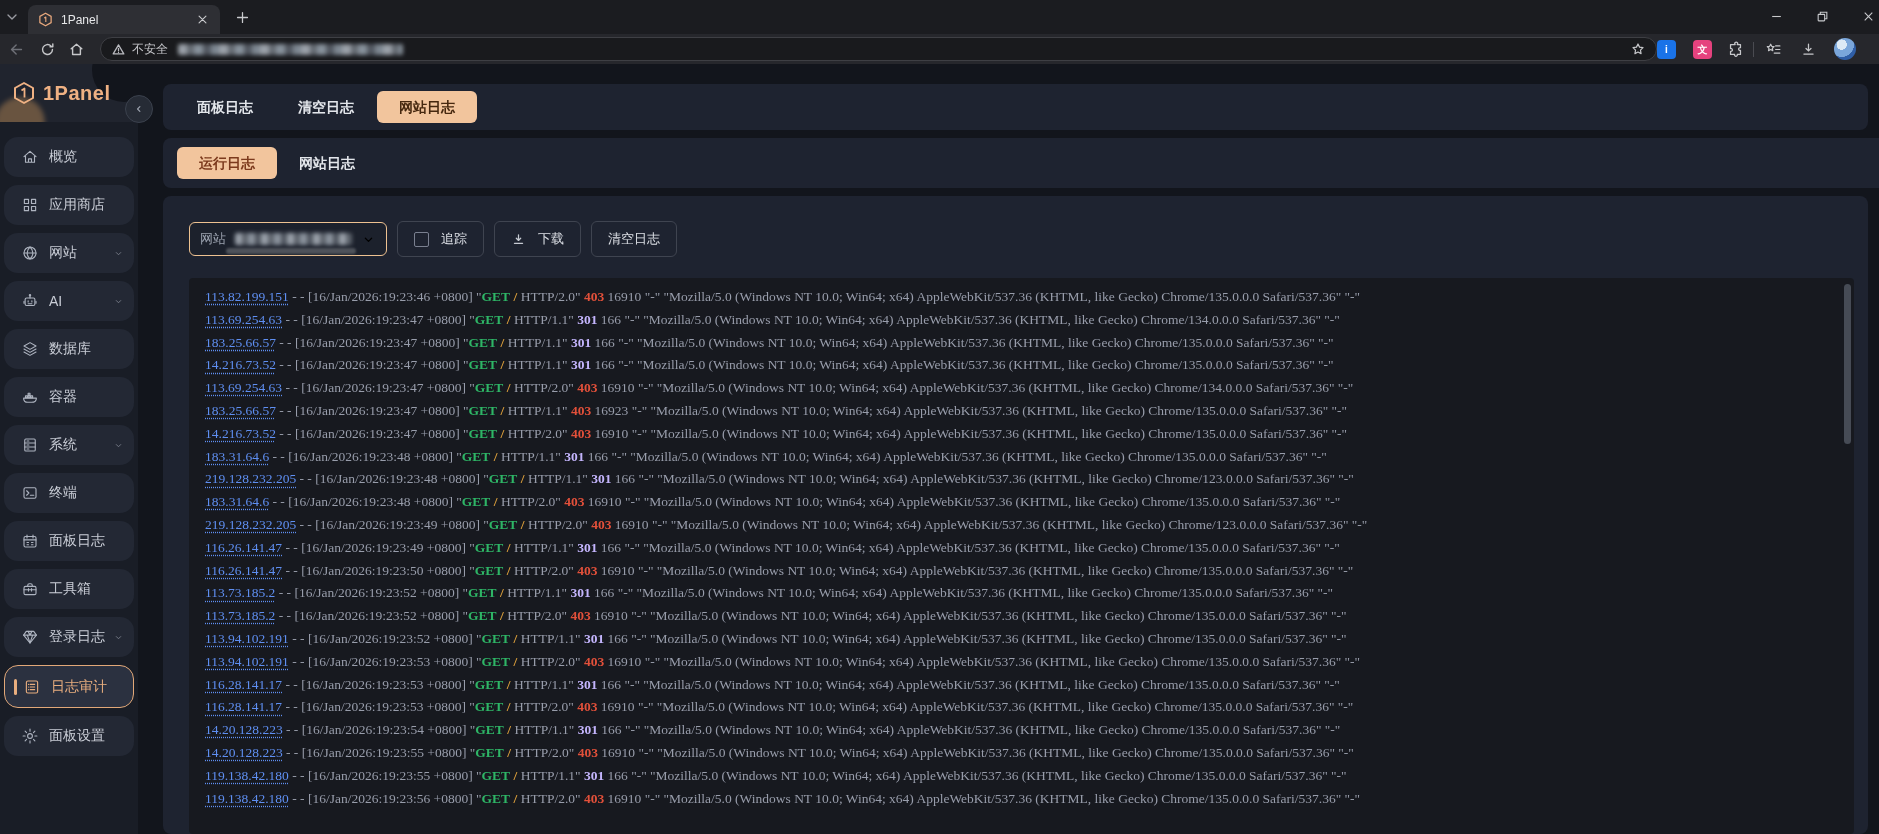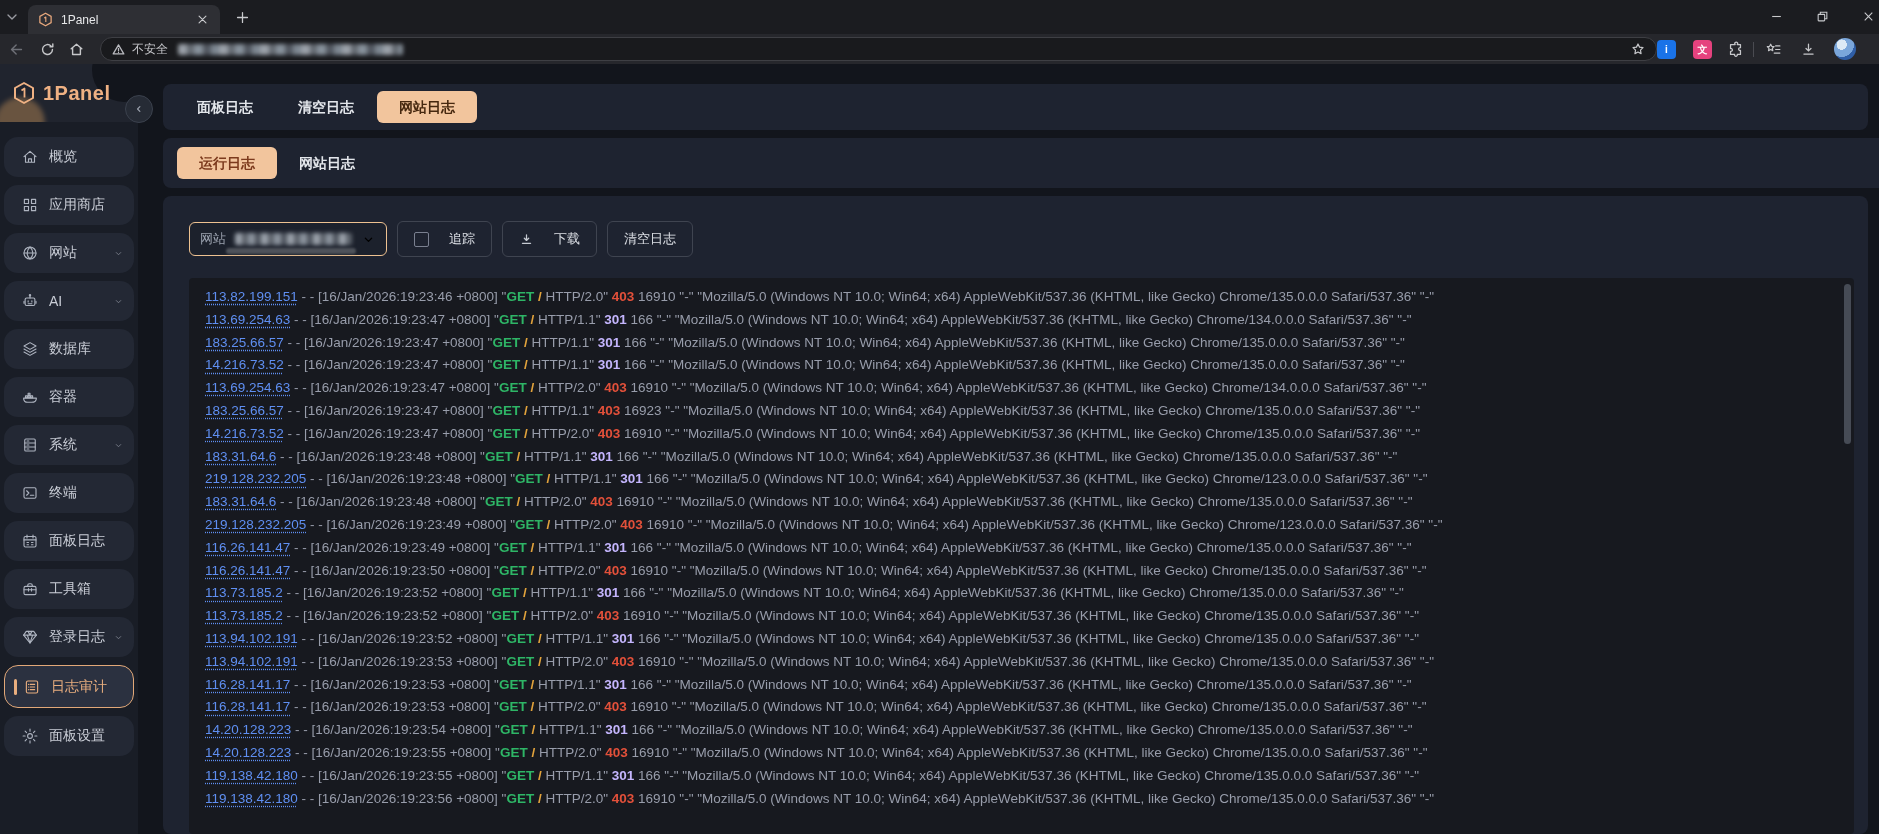--- a/index.html
+++ b/index.html
@@ -77,27 +77,27 @@
   .select-label{color:#9ca3b0;font-size:13px;margin-right:9px;white-space:nowrap}
   .site-redacted{flex:1;height:12px;border-radius:2px;margin-right:9px;
       background:repeating-linear-gradient(90deg,#99a0a9 0 7px,#5d636c 7px 13px,#8b939d 13px 20px,#4f555e 20px 26px);
       filter:blur(2px);}
   .redact-bar{position:absolute;left:36px;bottom:1px;width:130px;height:6px;background:#4e525a;filter:blur(1px);border-radius:3px}
   .sel-chev{color:#8a90
 
 9c;width:15px;height:15px}
   .sel-chev svg,.btn svg{width:15px;height:15px}
   .btn{height:34px;border:1px solid #3f4450;border-radius:6px;background:transparent;color:#dde0e6;
-      font-size:13px;display:flex;align-items:center;gap:20px;padding:0 16px;cursor:pointer;white-space:nowrap}
+      font-size:13px;display:flex;align-items:center;gap:12px;padding:0 16px;cursor:pointer;white-space:nowrap}
   .checkbox{width:13px;height:13px;border:1px solid #7a8090;border-radius:2px;background:transparent}
   .dl-ic{color:#c6cad2}
   
   .console{position:absolute;left:26px;right:14px;top:82px;bottom:0;background:#17191f;border-radius:4px;
       padding:8px 0 0 16px;overflow:hidden;
-      font-family:Liberation Sans, sans-serif;font-size:13.5px;}
+      font-family:Liberation Serif, serif;font-size:13.5px;}
   .log-line{height:22.8px;line-height:22.8px;white-space:pre;color:#989dab;}
   .meta{color:#989dab}
   .ip{color:#5f8ff2;text-decoration:underline dotted;text-underline-offset:3px;cursor:pointer}
   .mth{color:#2eb566;font-weight:700}
   .pth{color:#e2a33c;font-weight:700}
   .s301{color:#c4b5fd;font-weight:700}
   .s403{color:#e2503a;font-weight:700}
   .scroll-thumb{position:absolute;right:3px;top:6px;width:7px;height:160px;background:#464b55;border-radius:4px}
 </style>
 </head>

